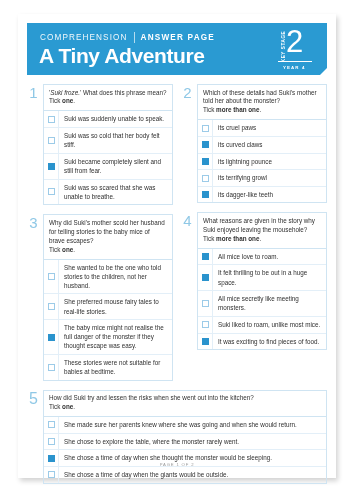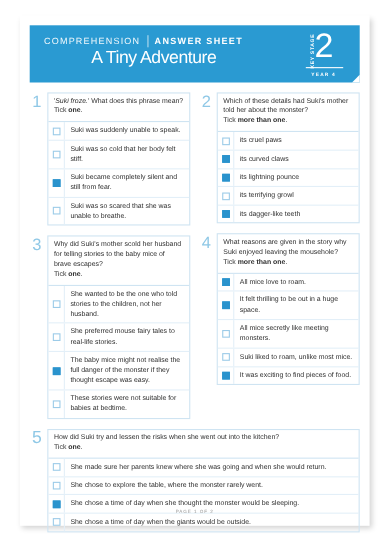--- a/index.html
+++ b/index.html
@@ -41,24 +41,23 @@
   .kicker .k1 { font-weight: normal; opacity: .93; }
   .kicker .kdiv {
     width: 1px; height: 11px;
     background: rgba(255,255,255,.65);
     margin: 0 6px;
   }
   .kicker .k2 { font-weight: bold; letter-spacing: 1.2px; }
   .title {
     position: absolute;
     left: 12px; top: 21px;
-    font-size: 16px;
-    font-weight: normal;
+    font-size: 21px;
+    font-weight: bold;
     letter-spacing: -0.4px;
-    margin-left: 44px;
   }
   .badge {
     position: absolute;
     right: 11px; top: 6px;
     width: 42px; height: 42px;
   }
   .badge .ks {
     position: absolute;
     left: -6px; top: 15px;
     transform: rotate(-90deg);
@@ -155,21 +154,21 @@
 </style>
 </head>
 <body>
 
 <div class="sheet">
 
   <div class="header">
     <div class="kicker">
       <span class="k1">COMPREHENSION</span>
       <span class="kdiv"></span>
-      <span class="k2">ANSWER SHEET</span>
+      <span class="k2">ANSWER PAGE</span>
     </div>
     <div class="title">A Tiny Adventure</div>
     <div class="badge">
       <span class="ks">KEY STAGE</span>
       <span class="num">2</span>
       <span class="rule"></span>
       <span class="yr">YEAR 4</span>
     </div>
   </div>
 

